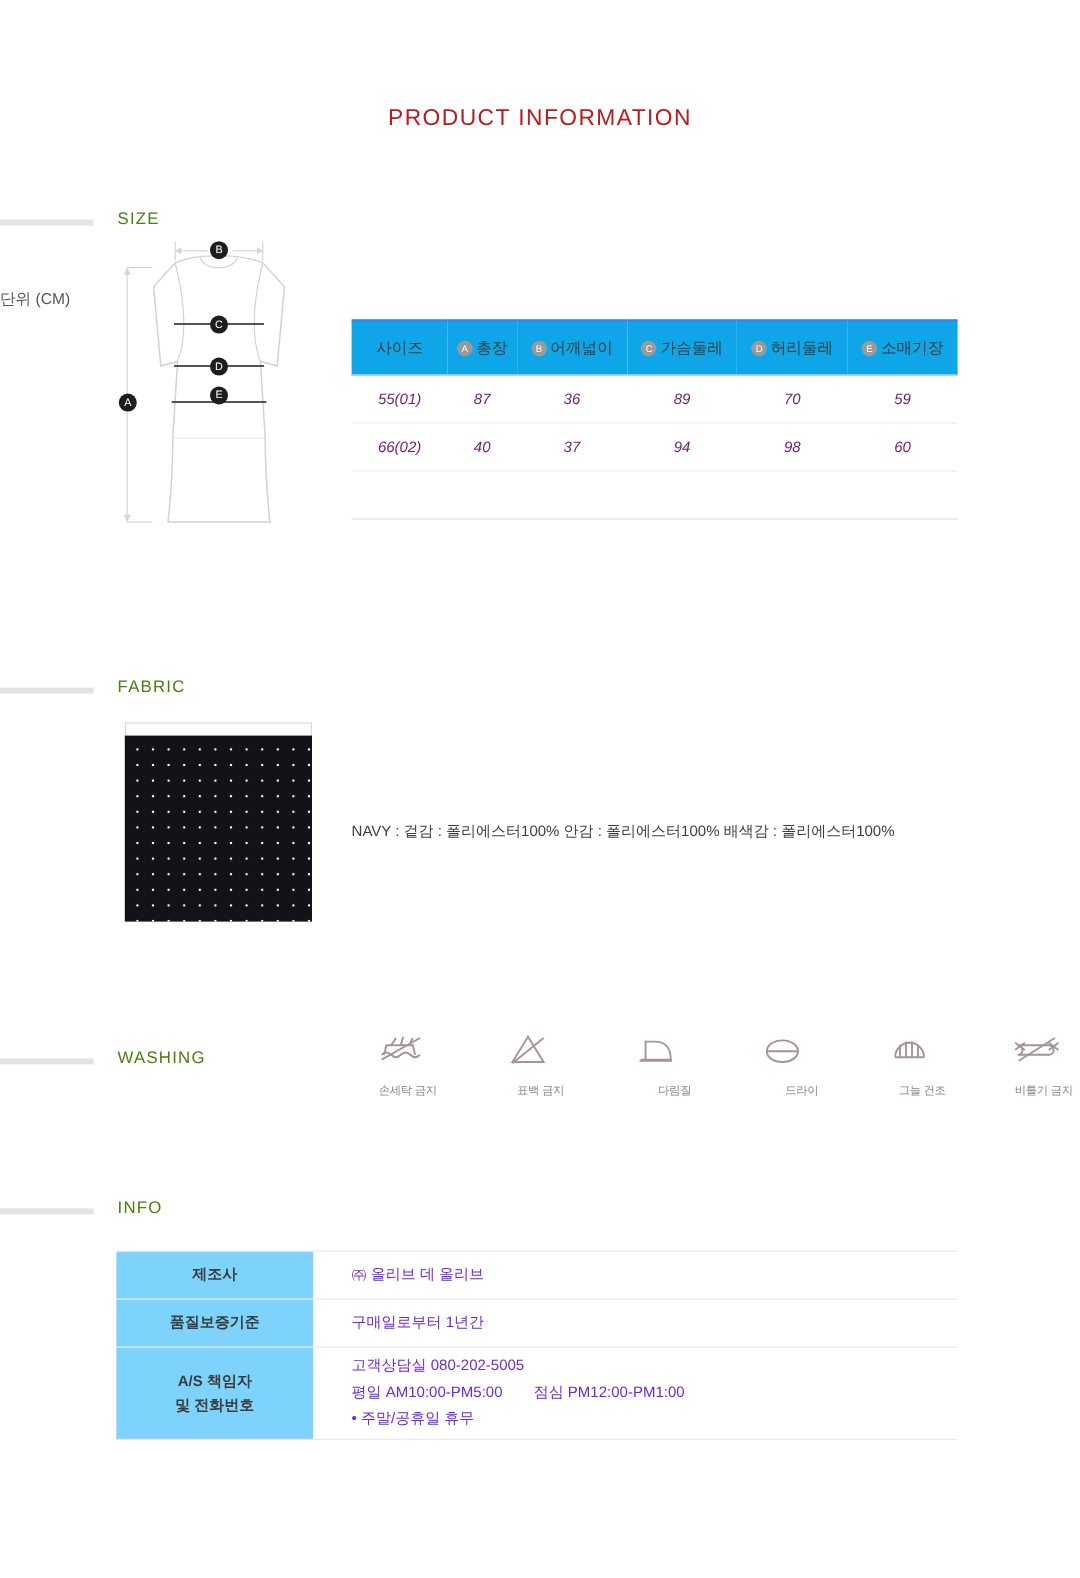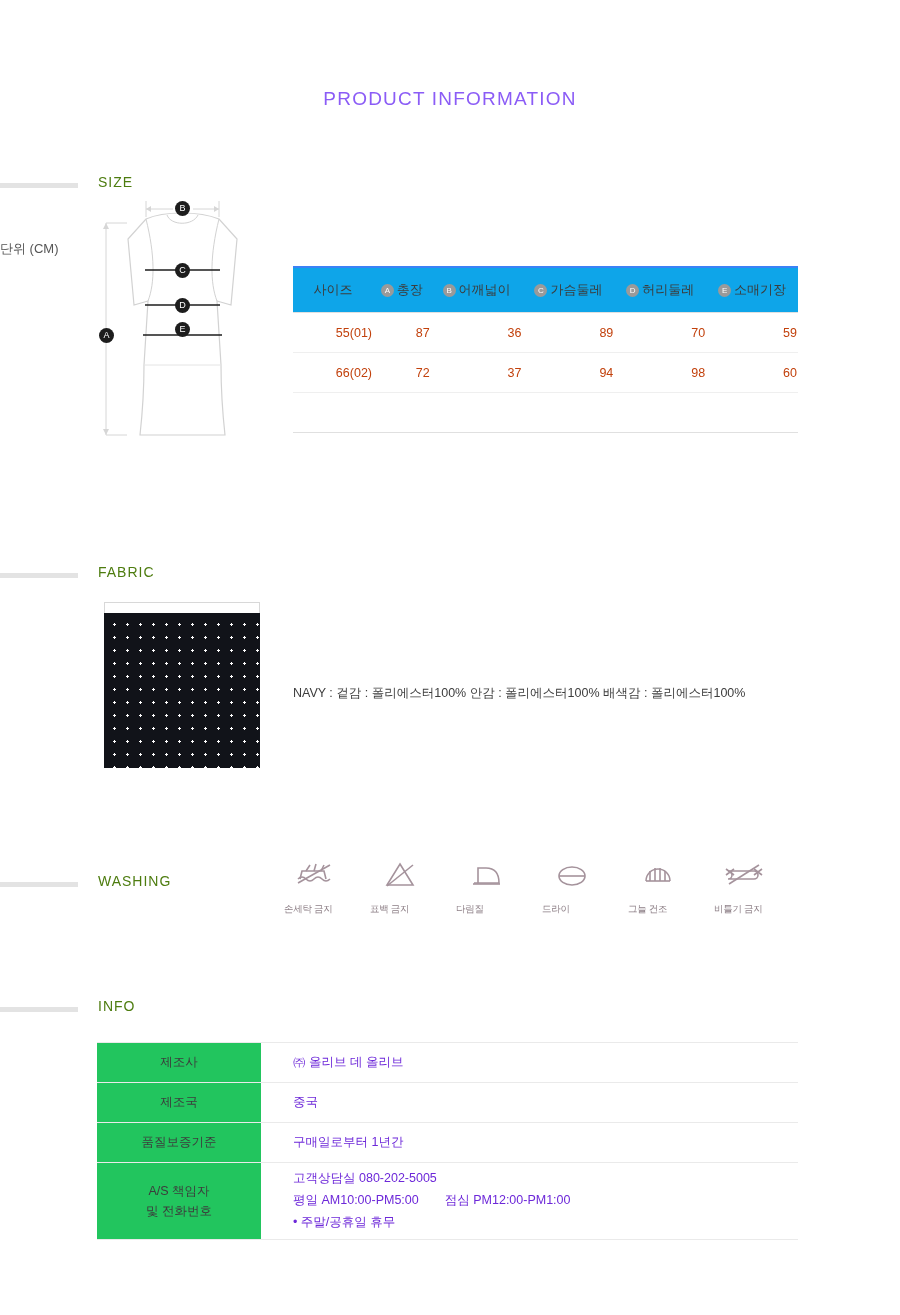--- a/index.html
+++ b/index.html
@@ -17,21 +17,21 @@
   }
 
   .page-title {
     position: absolute;
     top: 88px;
     left: 0;
     width: 900px;
     text-align: center;
     font-size: 19px;
     letter-spacing: 1.2px;
-    color: #8b5cf6;
+    color: #b91c1c;
     font-weight: 400;
   }
 
   
   .sec-head {
     position: absolute;
     left: 0;
     width: 900px;
     height: 20px;
   }
@@ -101,24 +101,25 @@
     color: #3c3c3c;
     font-weight: 400;
     font-size: 13px;
     height: 42px;
     border-top: 2px solid #3b82f6;
     border-bottom: 1px solid #e0e0e0;
     white-space: nowrap;
   }
   table.size-table td {
     height: 37px;
-    text-align: right;
-    color: #c2410c;
+    text-align: center;
+    color: #701a75;
     border-bottom: 1px solid #efefef;
     font-size: 12.5px;
+    font-style: italic;
   }
   table.size-table tr.spacer td {
     height: 37px;
     border-bottom: 1px solid #e0e0e0;
   }
   .th-badge {
     display: inline-block;
     width: 13px;
     height: 13px;
     border-radius: 50%;
@@ -179,21 +180,22 @@
   
   .wash-row {
     position: absolute;
     left: 284px;
     top: 855px;
     display: flex;
     gap: 26px;
   }
   .wash-item {
     width: 60px;
-    text-align: left;
+    text-align: right;
+    margin-left: 20px;
   }
   .wash-icon {
     height: 42px;
     display: flex;
     align-items: center;
     justify-content: center;
   }
   .wash-cap {
     margin-top: 6px;
     font-size: 9.5px;
@@ -207,22 +209,22 @@
     left: 97px;
     top: 1042px;
     width: 701px;
     border-collapse: collapse;
     font-size: 12.5px;
   }
   table.info-table tr { border-bottom: 1px solid #eaeaea; }
   table.info-table tr:first-child { border-top: 1px solid #eaeaea; }
   table.info-table th {
     width: 162px;
-    background: #22c55e;
-    font-weight: 400;
+    background: #7dd3fc;
+    font-weight: 700;
     color: #3c3c3c;
     text-align: center;
     height: 37px;
     font-size: 12.5px;
   }
   table.info-table td {
     padding-left: 32px;
     color: #6d28d9;
     height: 37px;
     font-size: 12.5px;
@@ -314,21 +316,21 @@
     <tr>
       <td>55(01)</td>
       <td>87</td>
       <td>36</td>
       <td>89</td>
       <td>70</td>
       <td>59</td>
     </tr>
     <tr>
       <td>66(02)</td>
-      <td>72</td>
+      <td>40</td>
       <td>37</td>
       <td>94</td>
       <td>98</td>
       <td>60</td>
     </tr>
     <tr class="spacer">
       <td></td>
       <td></td>
       <td></td>
       <td></td>
@@ -441,24 +443,20 @@
 <div class="sec-head" id="head-info">
   <div class="sec-rule"></div>
   <div class="sec-label">INFO</div>
 </div>
 
 <table class="info-table">
   <tbody>
     <tr>
       <th>제조사</th>
       <td>㈜ 올리브 데 올리브</td>
-    </tr>
-    <tr>
-      <th>제조국</th>
-      <td>중국</td>
     </tr>
     <tr>
       <th>품질보증기준</th>
       <td>구매일로부터 1년간</td>
     </tr>
     <tr class="tall">
       <th>
         <span>A/S 책임자</span><br>
         <span>및 전화번호</span>
       </th>

